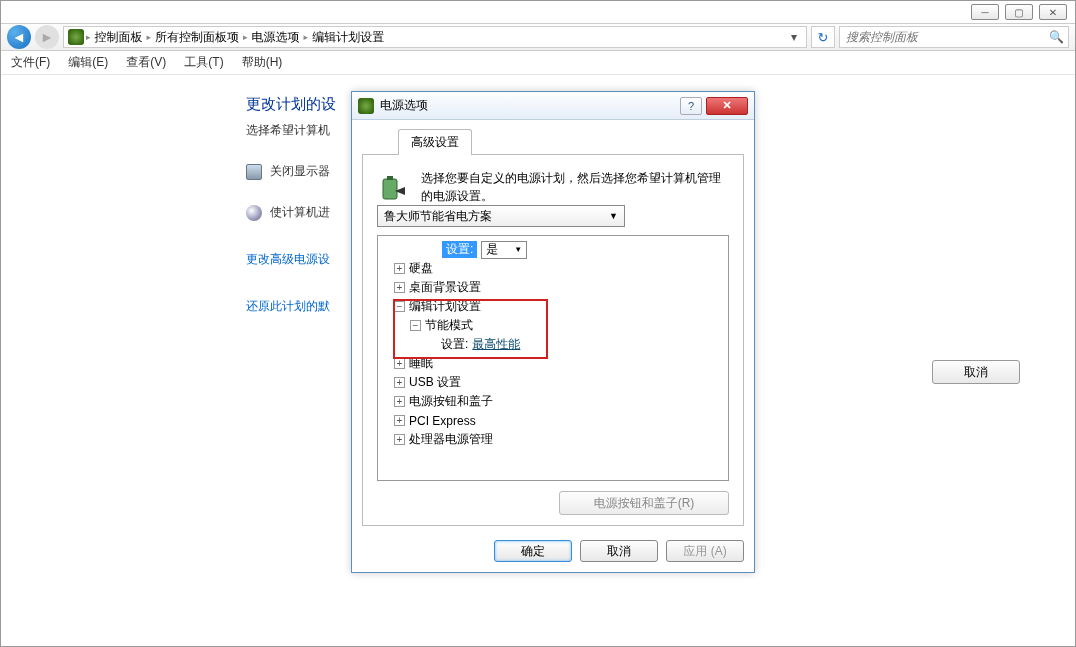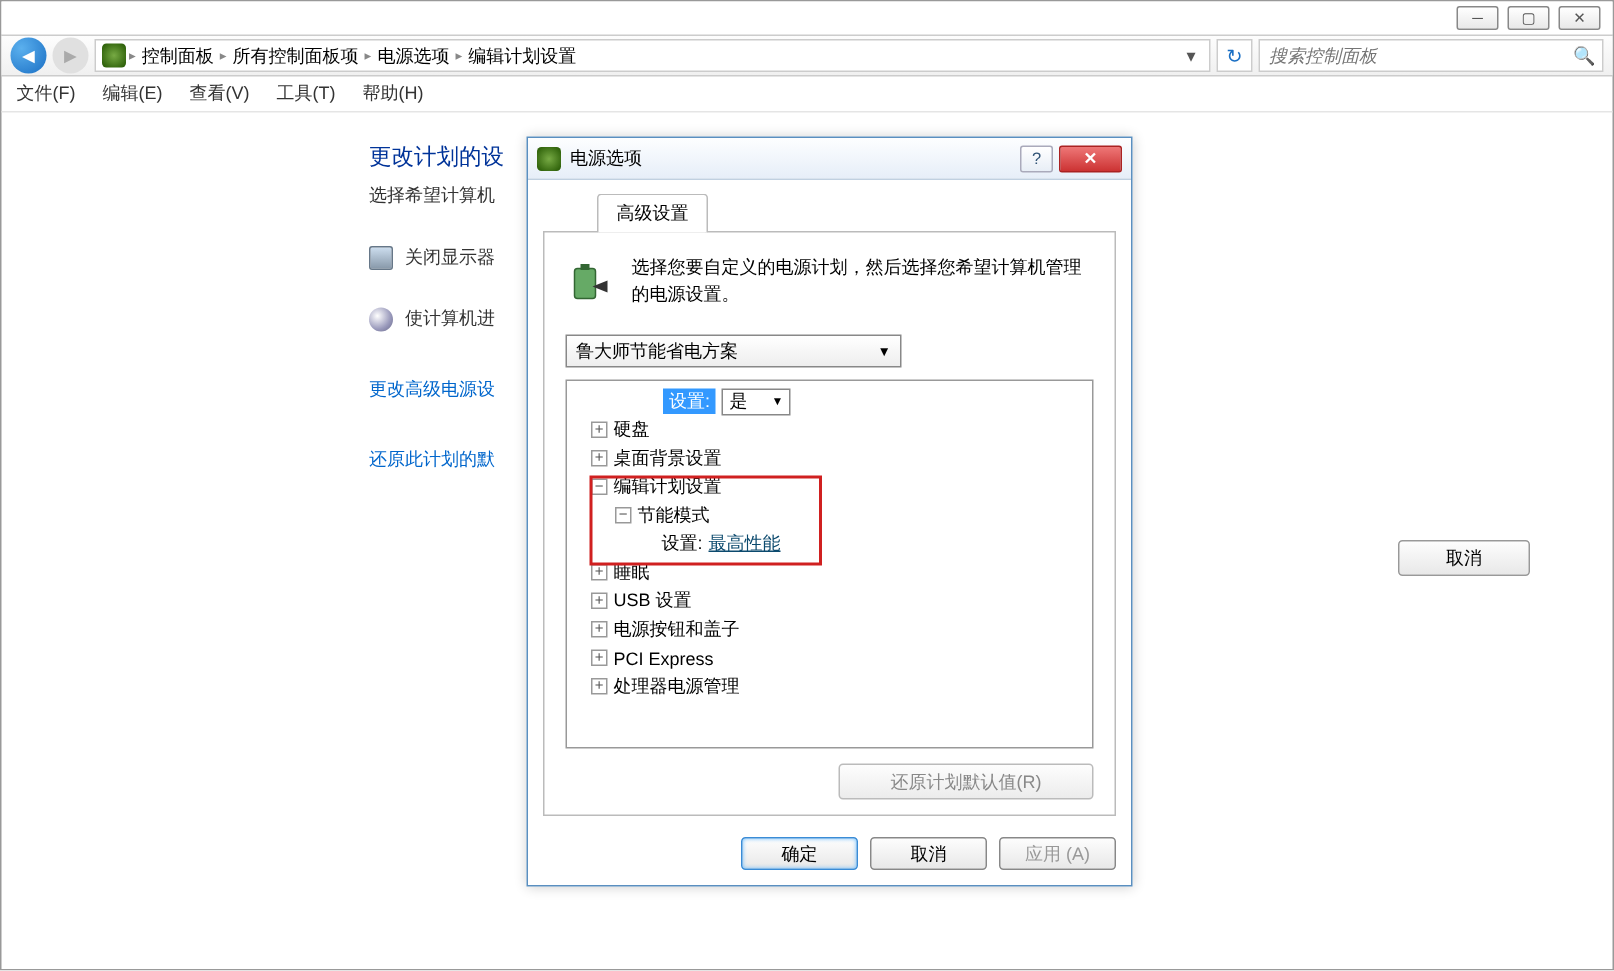--- a/index.html
+++ b/index.html
@@ -53,21 +53,21 @@
 
 .dlg-body { padding: 8px 10px 10px; }
 .tab-strip { display: flex; margin-left: 36px; }
 .tab { border: 1px solid #bbb; border-bottom: none; padding: 4px 12px; background: #fff; border-radius: 3px 3px 0 0; position: relative; top: 1px; z-index: 2; }
 .tab-panel { border: 1px solid #bbb; padding: 14px 14px 10px; background: #fff; }
 .desc-row { display: flex; gap: 12px; align-items: flex-end; }
 .battery-icon { width: 32px; height: 32px; flex: none; }
 .battery-icon svg { width: 32px; height: 32px; }
 .desc-text { font-size: 12px; line-height: 1.5; }
 
-.plan-select { margin-top: 18px; width: 224px; height: 22px; border: 1px solid #888; background: linear-gradient(#fff,#eee); display: flex; align-items: center; padding: 0 6px; justify-content: space-between; }
+.plan-select { width: 248px; height: 22px; border: 1px solid #888; background: linear-gradient(#fff,#eee); display: flex; align-items: center; padding: 0 6px; justify-content: space-between; }
 .plan-select .arrow { font-size: 9px; }
 
 .tree-box { margin-top: 8px; border: 1px solid #999; height: 246px; overflow: hidden; padding: 4px 2px; background: #fff; position: relative; }
 .tree-row { display: flex; align-items: center; height: 19px; gap: 4px; }
 .exp-box { width: 11px; height: 11px; border: 1px solid #999; display: flex; align-items: center; justify-content: center; font-size: 10px; line-height: 1; color: #555; background: #fff; flex: none; }
 .tree-label { }
 .indent1 { padding-left: 14px; }
 .indent2 { padding-left: 30px; }
 .indent3 { padding-left: 46px; }
 .indent4 { padding-left: 62px; }
@@ -224,21 +224,21 @@
             <span class="tree-label">PCI Express</span>
           </div>
           <div class="tree-row indent1">
             <div class="exp-box">+</div>
             <span class="tree-label">处理器电源管理</span>
           </div>
           <div class="red-box"></div>
         </div>
 
         <div class="restore-row">
-          <div class="restore-btn">还原计划默认值(R)</div>
+          <div class="restore-btn">电源按钮和盖子(R)</div>
         </div>
       </div>
 
       <div class="dlg-buttons">
         <div class="btn primary">确定</div>
         <div class="btn">取消</div>
         <div class="btn disabled">应用 (A)</div>
       </div>
     </div>
   </div>

